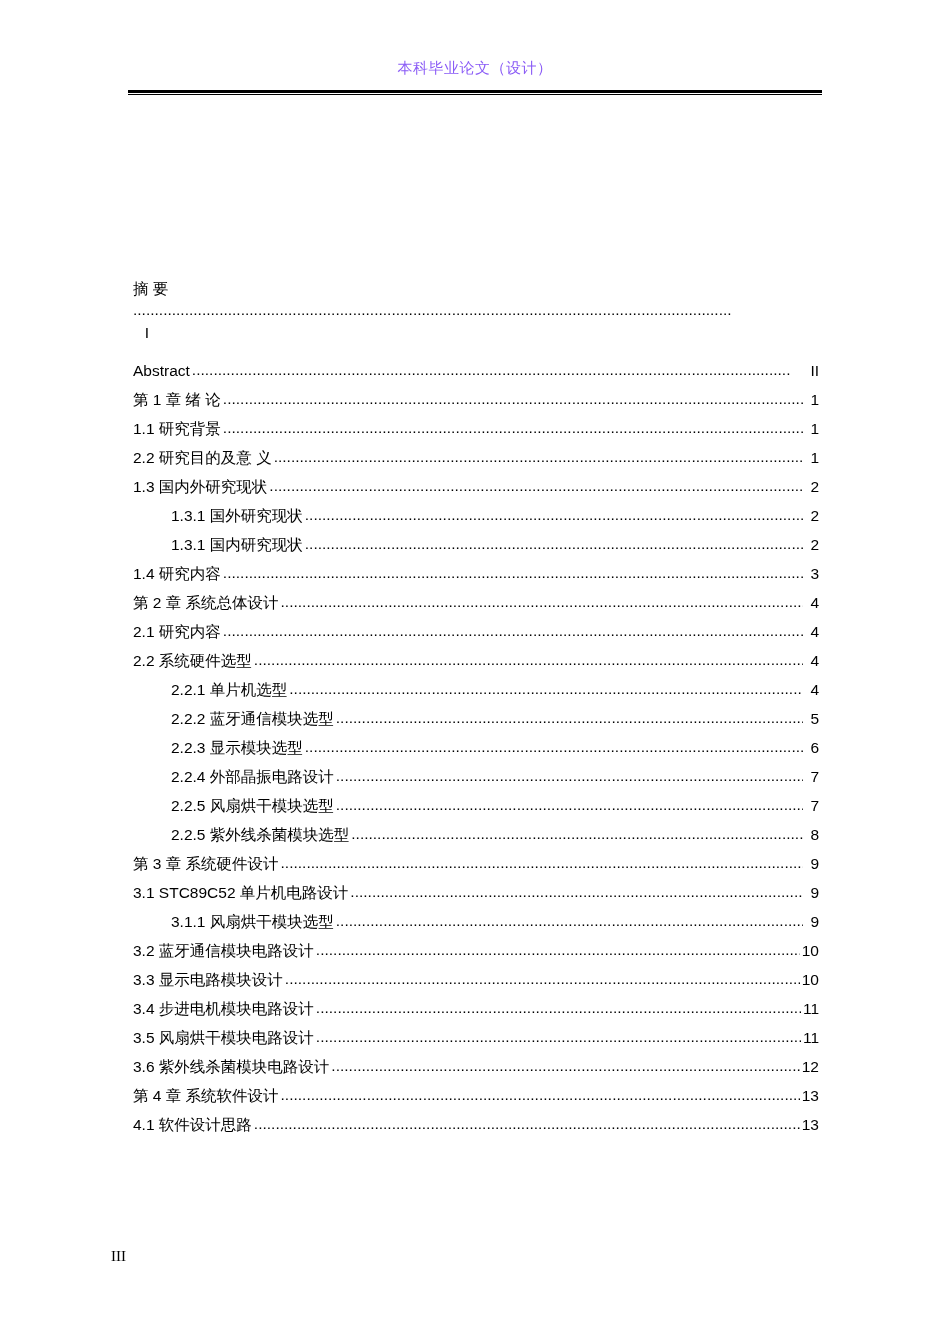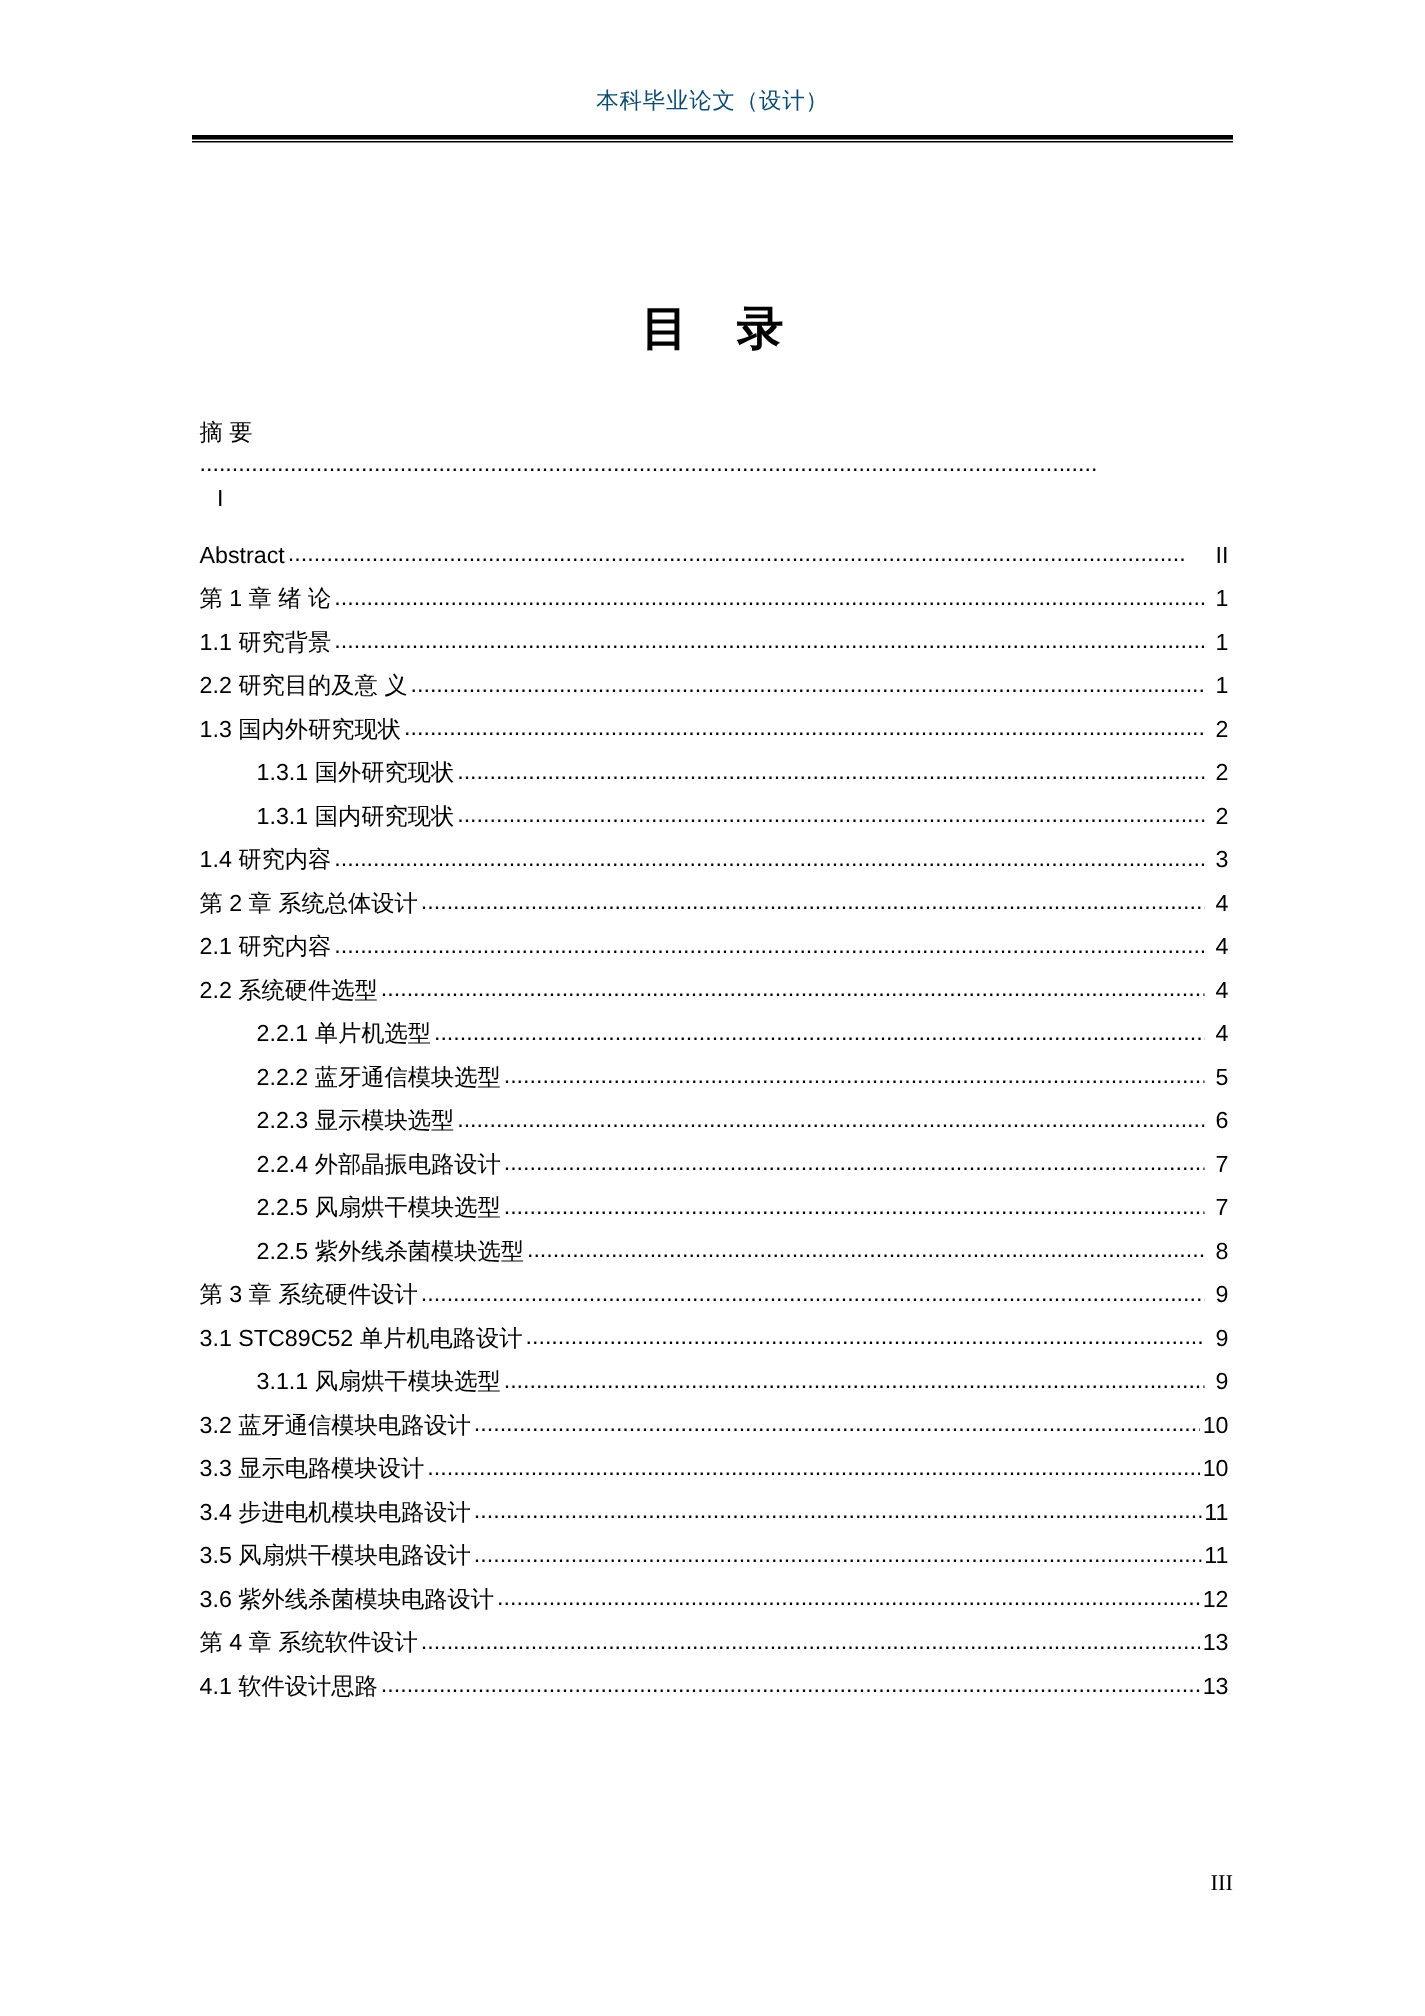--- a/index.html
+++ b/index.html
@@ -23,21 +23,21 @@
     position: absolute;
     top: 58px;
     left: 128px;
     width: 694px;
     text-align: center;
   }
   .header-text {
     font-family: "Liberation Sans", sans-serif;
     font-size: 15px;
     letter-spacing: 0.5px;
-    color: #0c4a6e;
+    color: #8b5cf6;
     line-height: 20px;
   }
   .header-rule {
     position: absolute;
     top: 90px;
     left: 128px;
     width: 694px;
     height: 0;
     border-top: 3px solid #000;
     border-bottom: 1px solid #000;
@@ -90,38 +90,37 @@
     min-width: 14px;
   }
   
   .gap-lg { margin-bottom: 16px; flex-direction: column; }
   .gap-sm { margin-bottom: 7px; justify-content: flex-end; }
   .indent-1 { padding-left: 0px; }
   .indent-2 { padding-left: 38px; }
   .footer {
     position: absolute;
     top: 1248px;
-    left: 128px;
-    width: 694px;
-    text-align: right;
+    left: 111px;
+    width: 694px;
+    text-align: left;
     font-family: "Liberation Serif", serif;
     font-size: 15px;
   }
 </style>
 </head>
 <body>
 
 <div class="page">
 
   <div class="header">
     <div class="header-text">本科毕业论文（设计）</div>
   </div>
   <div class="header-rule"></div>
 
-  <div class="doc-title">目 录</div>
 
   <div class="toc" id="toc-list">
       <div class="toc-entry indent-1 gap-lg">
         <span class="label">摘 要</span>
         <span class="dots">...........................................................................................................................................</span>
         <span class="page-num">I</span>
       </div>
       <div class="toc-entry indent-1 gap-sm">
         <span class="label">Abstract</span>
         <span class="dots">...........................................................................................................................................</span>

